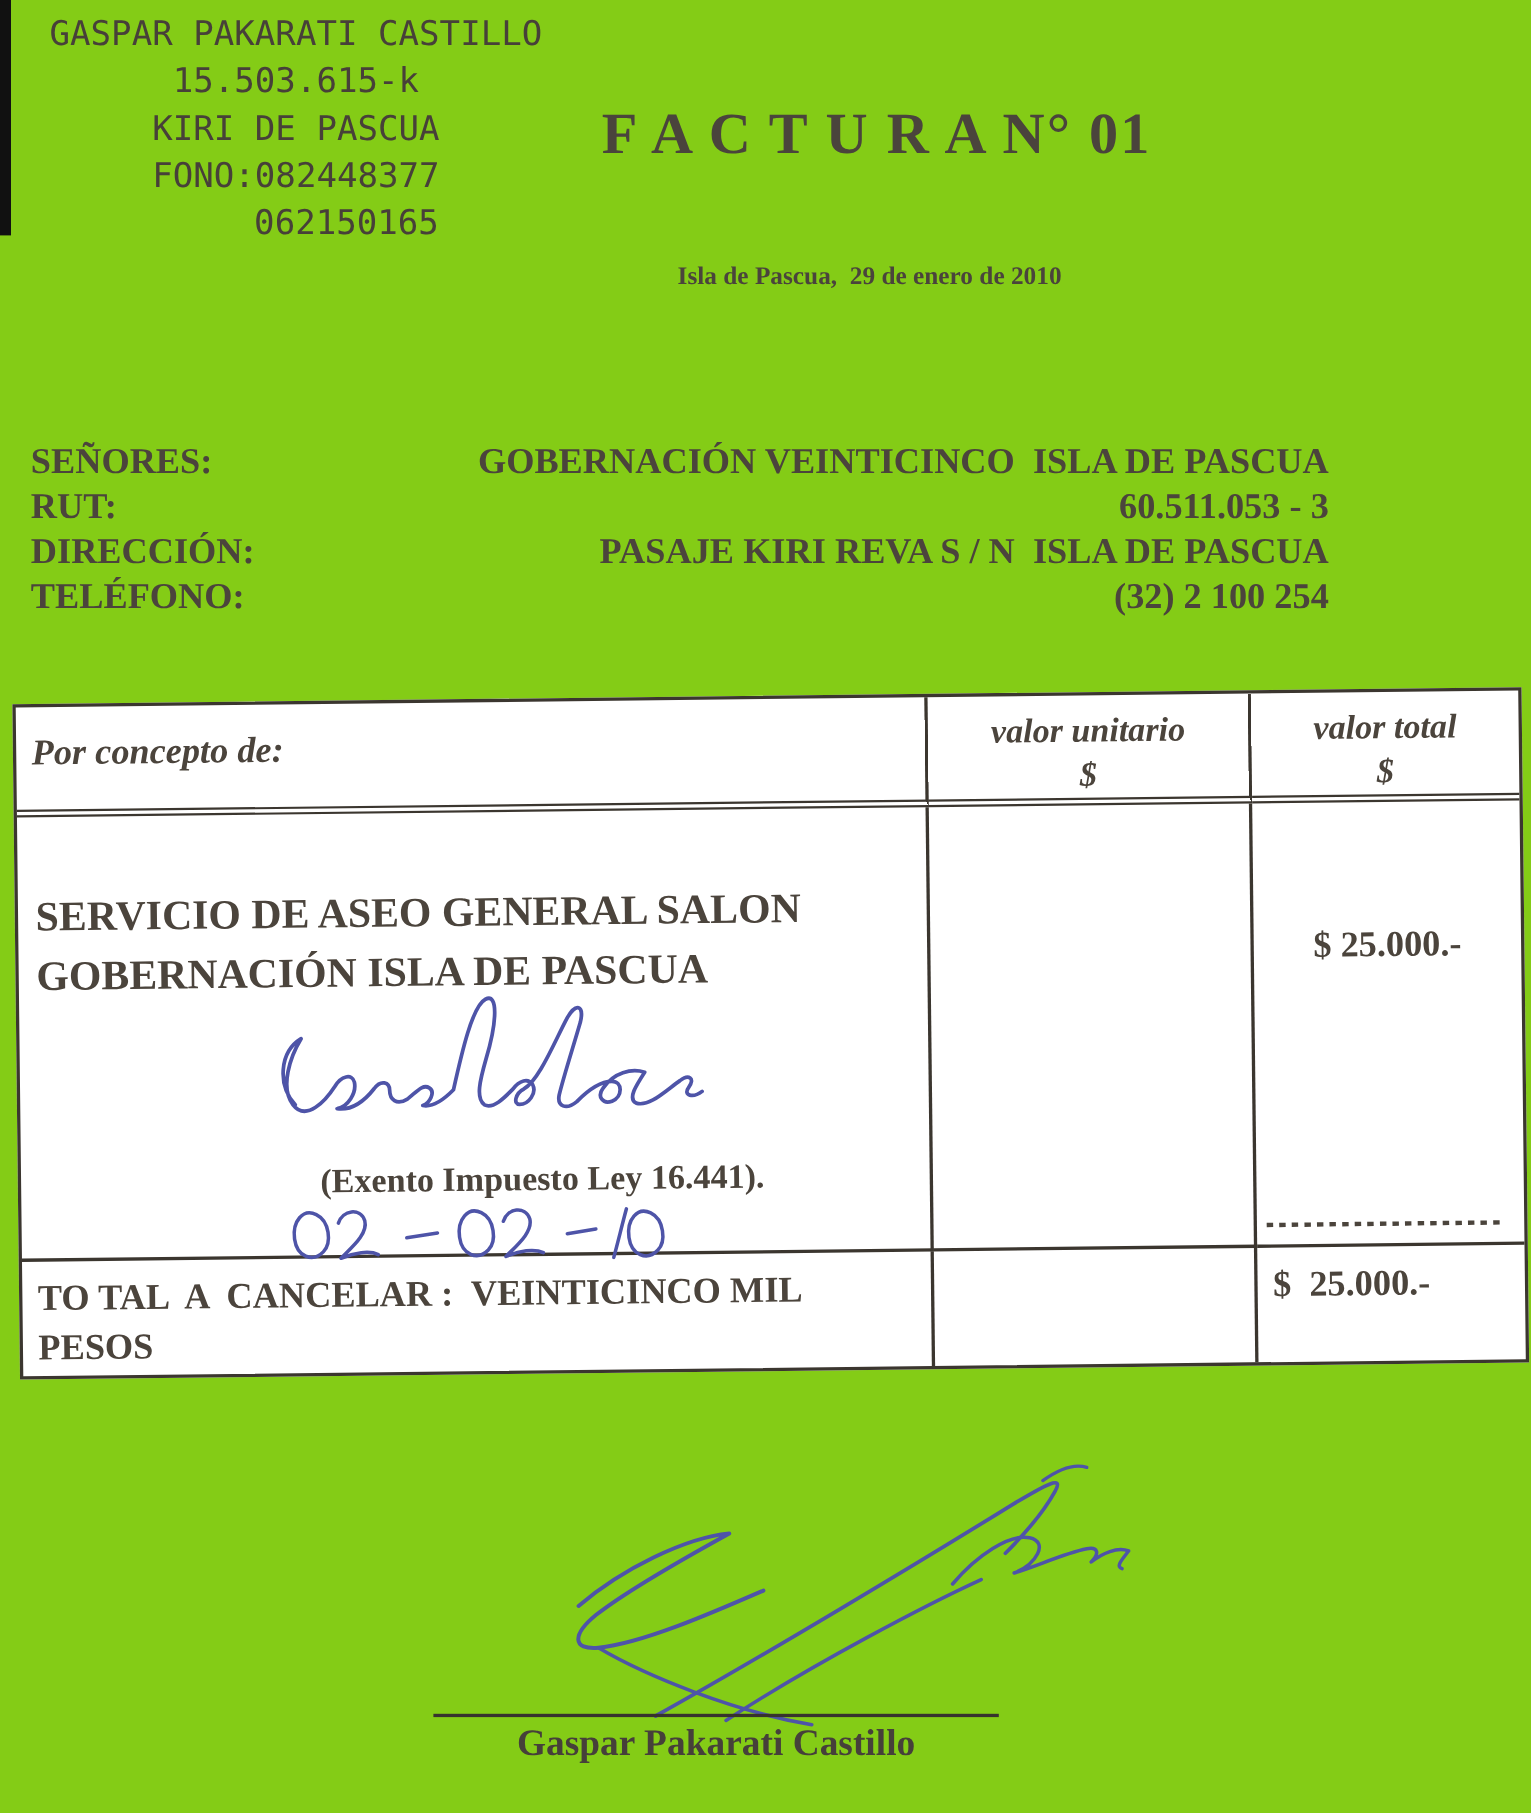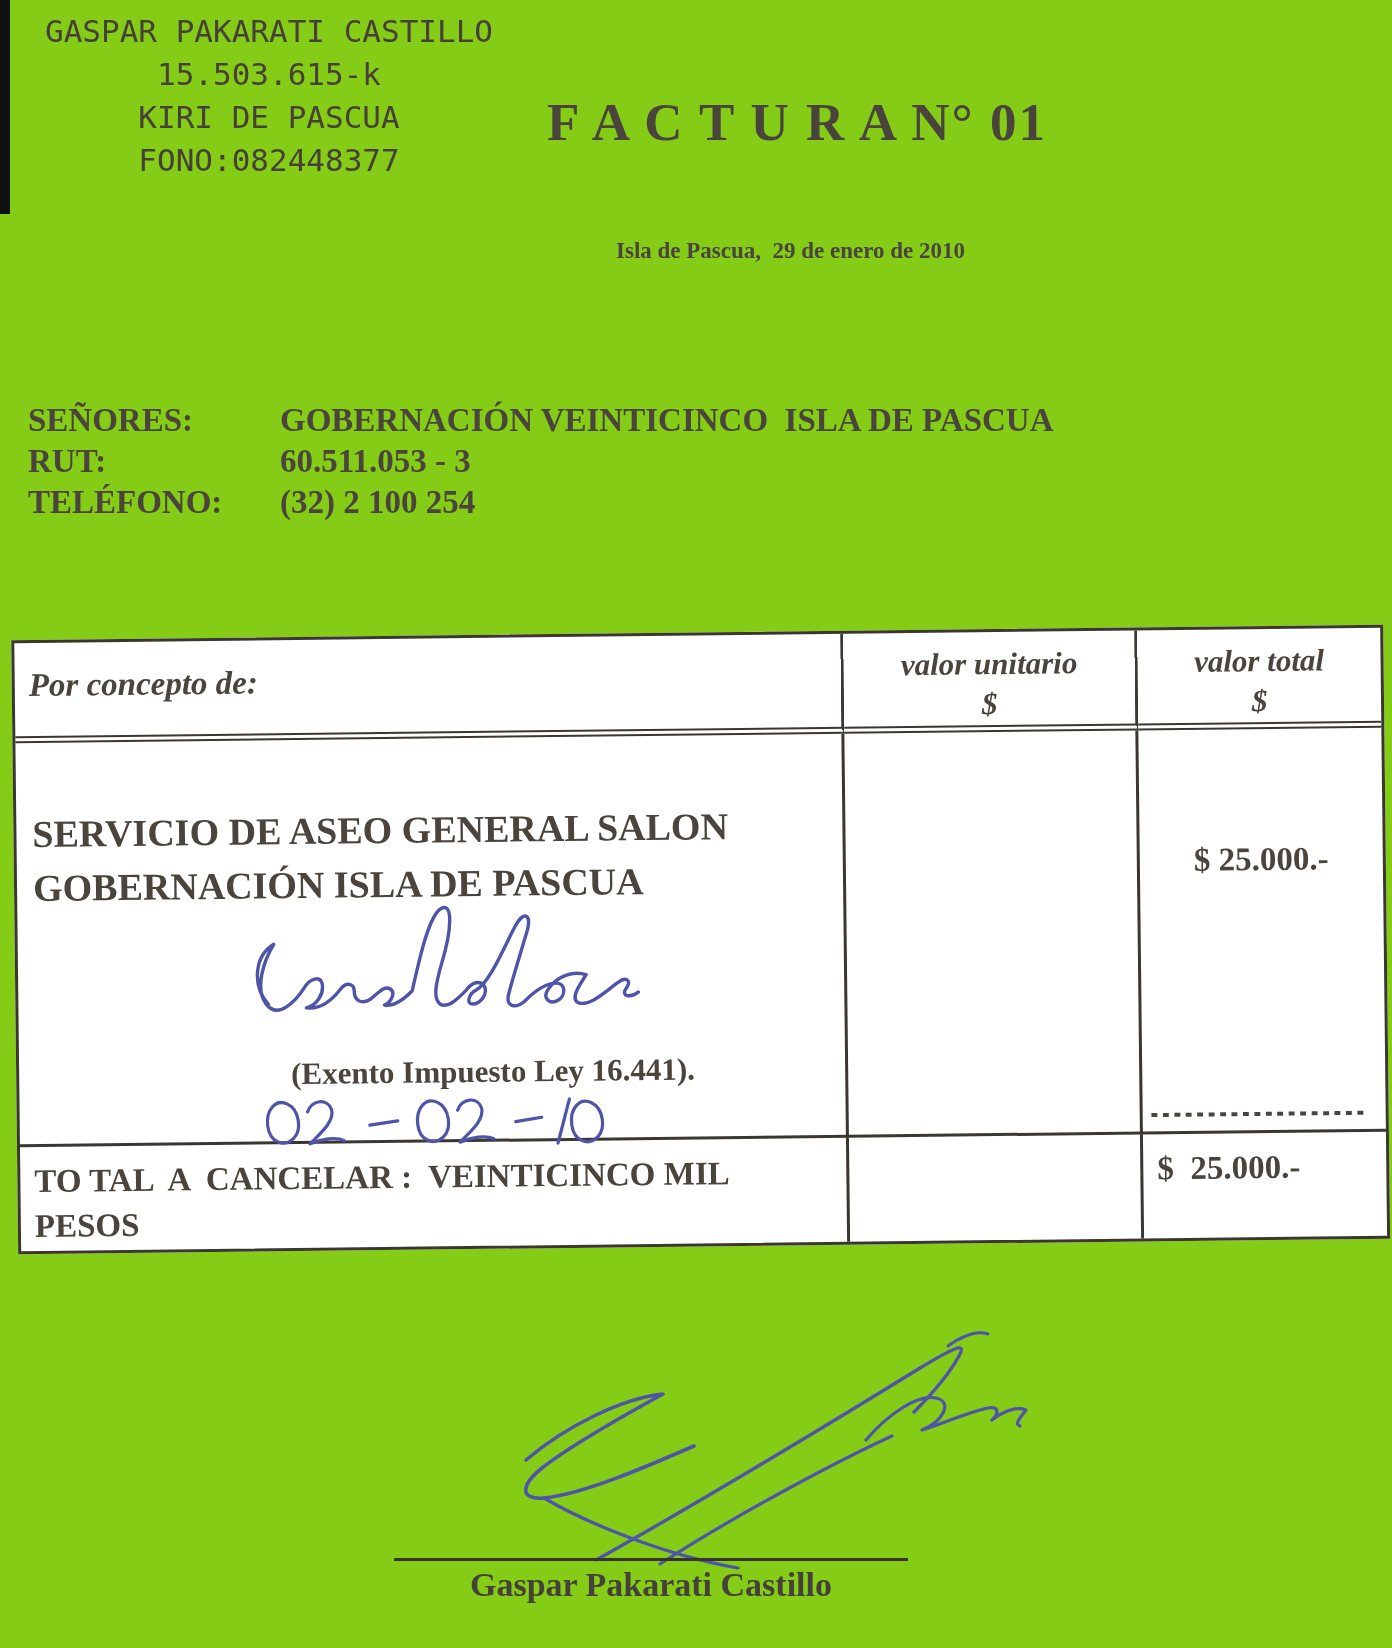--- a/index.html
+++ b/index.html
@@ -31,21 +31,21 @@
     font-weight:bold;font-size:53px;letter-spacing:2px;color:#4a443c;
     white-space:nowrap;
   }
   .date-line{
     position:absolute;left:616px;top:238px;
     font-weight:bold;font-size:23px;color:#4a443c;
   }
 
   
   .client{position:absolute;left:28px;top:400px;width:1180px;font-weight:bold;font-size:33px;line-height:41px;}
-  .client .row{display:flex;}
+  .client .row{display:flex;justify-content:space-between;}
   .client .lbl{width:252px;flex:0 0 252px;}
   .client .val{white-space:pre-wrap;}
 
   
   .tbl{
     position:absolute;left:14px;top:634px;width:1366px;
     border:3px solid #3b362f;
     display:grid;grid-template-columns:829px 294px 1fr;
     transform:rotate(-0.65deg);transform-origin:40% 40%;
     background:#fff;
@@ -85,33 +85,38 @@
 
 <div class="page">
 
   <div class="edge-bar"></div>
 
   <div class="sender">
     <div>GASPAR PAKARATI CASTILLO</div>
     <div>15.503.615-k</div>
     <div>KIRI DE PASCUA</div>
     <div>FONO:082448377</div>
+    <div class="shift-wrap"><span class="shift">062150165</span></div>
   </div>
 
   <div class="title">F A C T U R A N° 01</div>
   <div class="date-line pre">Isla de Pascua,  29 de enero de 2010</div>
 
   <div class="client">
     <div class="row">
       <span class="lbl">SEÑORES:</span>
       <span class="val">GOBERNACIÓN VEINTICINCO  ISLA DE PASCUA</span>
     </div>
     <div class="row">
       <span class="lbl">RUT:</span>
       <span class="val">60.511.053 - 3</span>
+    </div>
+    <div class="row">
+      <span class="lbl">DIRECCIÓN:</span>
+      <span class="val">PASAJE KIRI REVA S / N  ISLA DE PASCUA</span>
     </div>
     <div class="row">
       <span class="lbl">TELÉFONO:</span>
       <span class="val">(32) 2 100 254</span>
     </div>
   </div>
 
   <div class="tbl">
 
     <div class="cell hrow h-concept">Por concepto de:</div>

